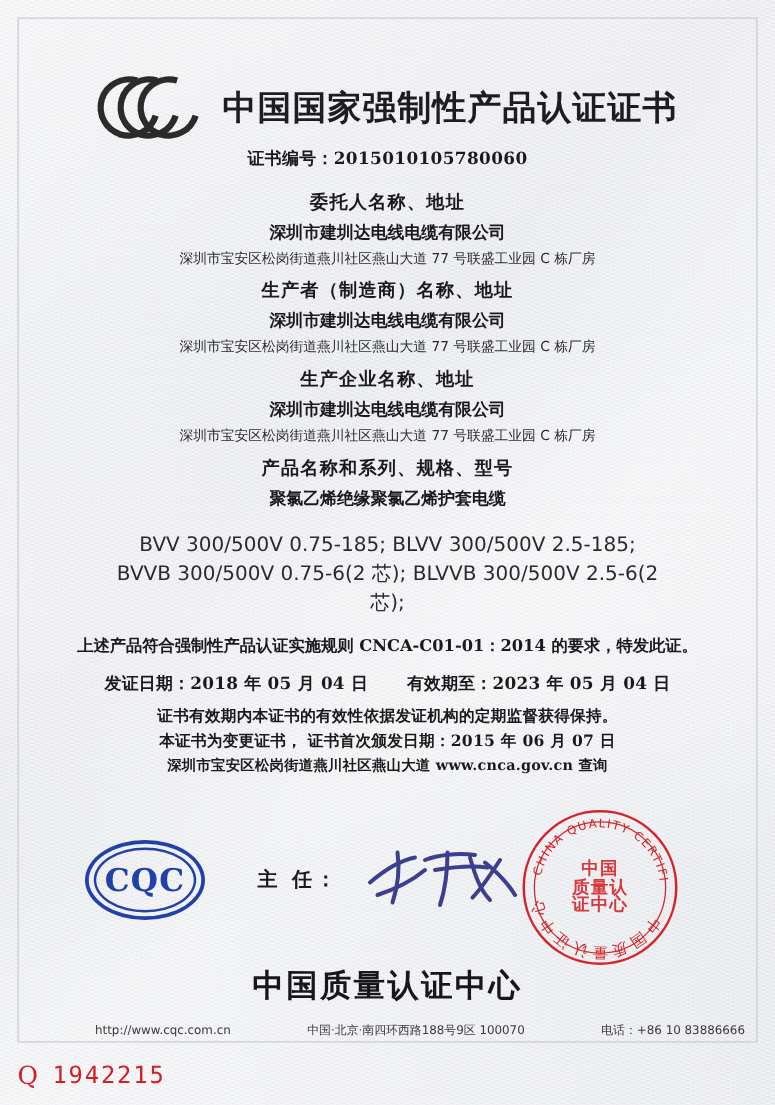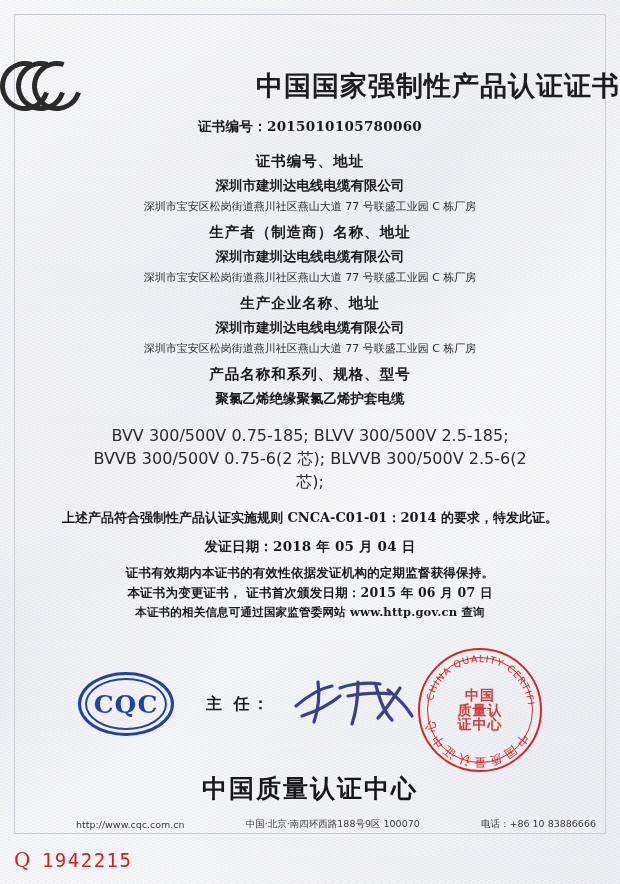--- a/index.html
+++ b/index.html
@@ -41,21 +41,21 @@
     pointer-events: none;
   }
 
   
   .header {
     position: absolute;
     top: 58px;
     left: 0; right: 0;
     display: flex;
     align-items: center;
-    justify-content: space-between;
+    justify-content: center;
     gap: 14px;
   }
   .ccc-logo {
     width: 86px;
     height: 56px;
     position: relative;
     flex: none;
   }
   .ccc-logo .ring {
     position: absolute;
@@ -156,21 +156,21 @@
     line-height: 1.6;
     letter-spacing: 0.2px;
   }
   .note.small {
     font-size: 11.5px;
   }
 
   
   .cqc-logo {
     position: absolute;
-    left: 78px;
+    left: 68px;
     top: 672px;
     width: 96px;
     height: 64px;
   }
   .cqc-logo .oval {
     position: absolute;
     left: 0; top: 0;
     width: 96px; height: 64px;
     border: 3px solid #2140a8;
     border-radius: 50%;
@@ -299,21 +299,21 @@
       <div class="ring r2"></div>
       <div class="ring r3"></div>
     </div>
     <div class="title-cn">中国国家强制性产品认证证书</div>
   </div>
 
   <div class="doc">
     <div class="cert-no">证书编号：2015010105780060</div>
 
     <div class="section">
-      <div class="sec-title">证书编号、地址</div>
+      <div class="sec-title">委托人名称、地址</div>
       <div class="sec-line1">深圳市建圳达电线电缆有限公司</div>
       <div class="sec-line2">深圳市宝安区松岗街道燕川社区燕山大道 77 号联盛工业园 C 栋厂房</div>
     </div>
 
     <div class="section">
       <div class="sec-title">生产者（制造商）名称、地址</div>
       <div class="sec-line1">深圳市建圳达电线电缆有限公司</div>
       <div class="sec-line2">深圳市宝安区松岗街道燕川社区燕山大道 77 号联盛工业园 C 栋厂房</div>
     </div>
 
@@ -327,25 +327,26 @@
       <div class="sec-title">产品名称和系列、规格、型号</div>
       <div class="prod-name">聚氯乙烯绝缘聚氯乙烯护套电缆</div>
       <div class="prod-models">BVV 300/500V 0.75-185; BLVV 300/500V 2.5-185; BVVB 300/500V 0.75-6(2 芯); BLVVB 300/500V 2.5-6(2 芯);</div>
     </div>
 
 
     <div class="statement">上述产品符合强制性产品认证实施规则 CNCA-C01-01：2014 的要求，特发此证。</div>
 
     <div class="dates-row">
       <span>发证日期：2018 年 05 月 04 日</span>
+      <span>有效期至：2023 年 05 月 04 日</span>
     </div>
 
     <div class="note">证书有效期内本证书的有效性依据发证机构的定期监督获得保持。</div>
     <div class="note">本证书为变更证书，  证书首次颁发日期：2015 年 06 月 07 日</div>
-    <div class="note small">本证书的相关信息可通过国家监管委网站 www.http.gov.cn 查询</div>
+    <div class="note small">深圳市宝安区松岗街道燕川社区燕山大道 www.cnca.gov.cn 查询</div>
   </div>
 
   <div class="cqc-logo">
     <div class="oval"></div>
     <div class="oval inner"></div>
     <div class="txt">CQC</div>
   </div>
 
   <div class="chairman">主  任：</div>
 

